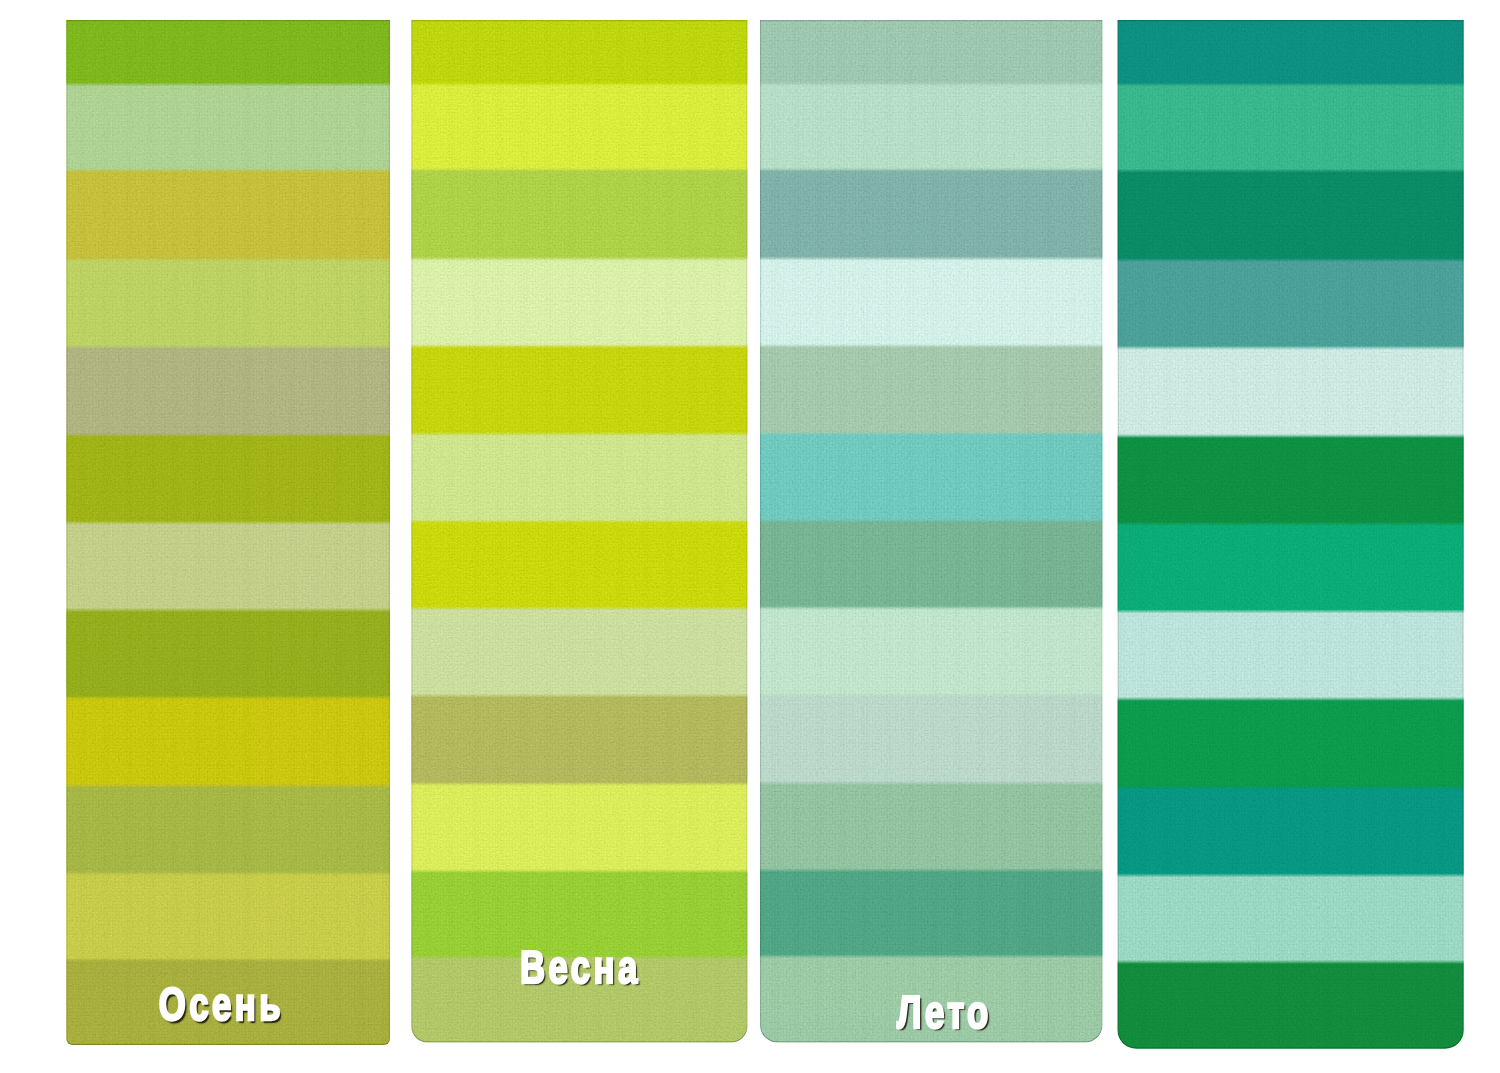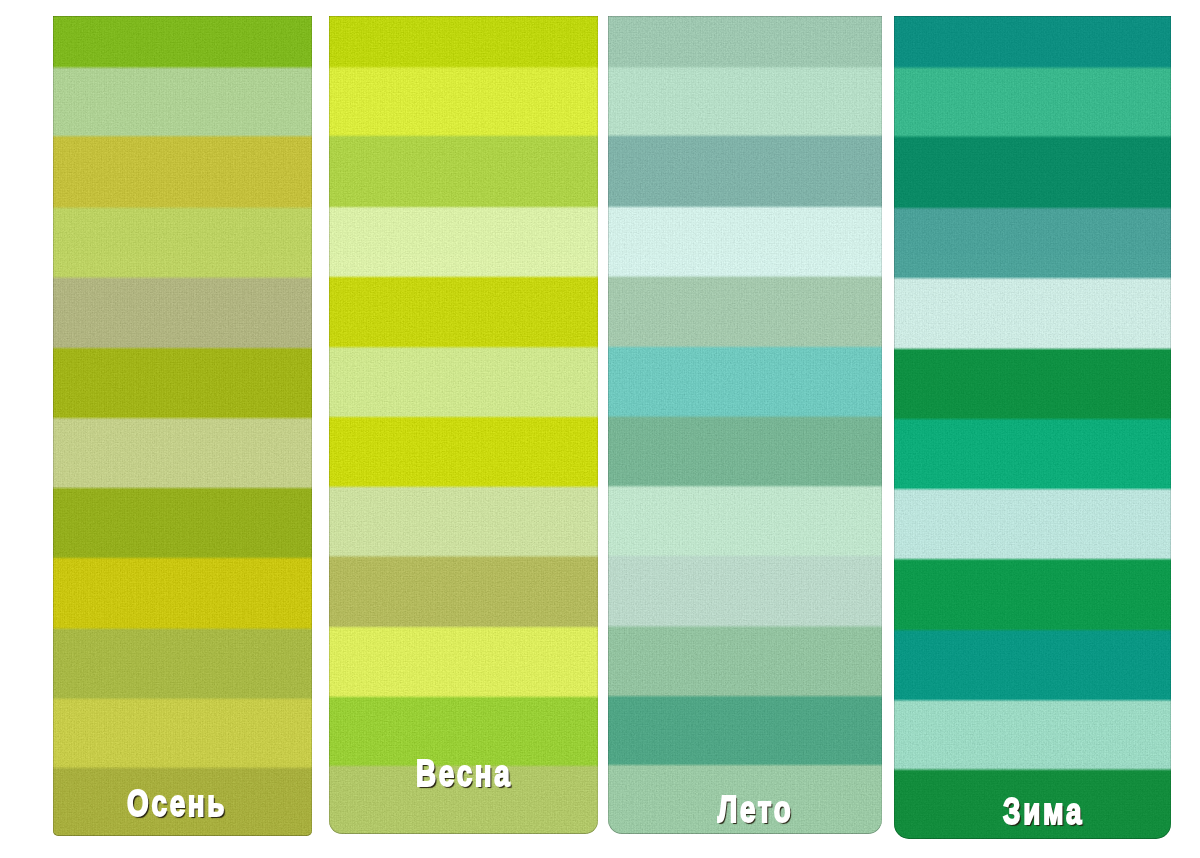--- a/index.html
+++ b/index.html
@@ -166,16 +166,15 @@
           <filter id="grainL3" x="0" y="0" width="100%" height="100%">
             <feTurbulence type="fractalNoise" baseFrequency="0.62 0.80" numOctaves="4" seed="22" stitchTiles="stitch"></feTurbulence>
             <feColorMatrix type="matrix" values="0 0 0 0 1  0 0 0 0 1  0 0 0 0 1  -0.34 -0.34 -0.34 0 0.66"></feColorMatrix>
           </filter>
           <rect width="100%" height="100%" filter="url(#grainD3)"></rect>
           <rect width="100%" height="100%" filter="url(#grainL3)"></rect>
         </svg>
       </div>
     <div class="weave" style="mask-image: linear-gradient(rgba(0, 0, 0, 0.533) 0px, rgba(0, 0, 0, 0.533) 51.62px, rgba(0, 0, 0, 0.784) 51.62px, rgba(0, 0, 0, 0.784) 120.48px, rgba(0, 0, 0, 0.494) 120.48px, rgba(0, 0, 0, 0.494) 192.04px, rgba(0, 0, 0, 0.74) 192.04px, rgba(0, 0, 0, 0.74) 262.21px, rgb(0, 0, 0) 262.21px, rgb(0, 0, 0) 332.87px, rgba(0, 0, 0, 0.498) 332.87px, rgba(0, 0, 0, 0.498) 403.03px, rgba(0, 0, 0, 0.64) 403.03px, rgba(0, 0, 0, 0.64) 473.09px, rgb(0, 0, 0) 473.09px, rgb(0, 0, 0) 543.15px, rgba(0, 0, 0, 0.537) 543.15px, rgba(0, 0, 0, 0.537) 614.12px, rgba(0, 0, 0, 0.557) 614.12px, rgba(0, 0, 0, 0.557) 684.28px, rgb(0, 0, 0) 684.28px, rgb(0, 0, 0) 753.54px, rgba(0, 0, 0, 0.49) 753.54px, rgba(0, 0, 0, 0.49) 822.5px);"></div>
     <div class="edge"></div>
-    <div class="label" style="color: rgb(255, 255, 255); top: 778.8px; transform: translateX(10.7px);"><span class="label-text" style="text-shadow: rgb(35, 31, 16) 2.2px 2.2px 1.2px;">Зима</span></div>
   </div>
 
 </div>
 
 </body></html>

